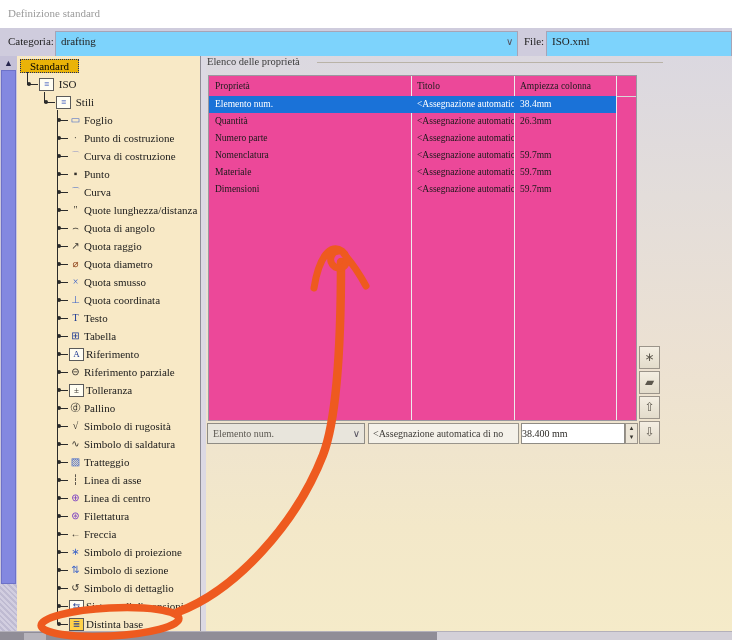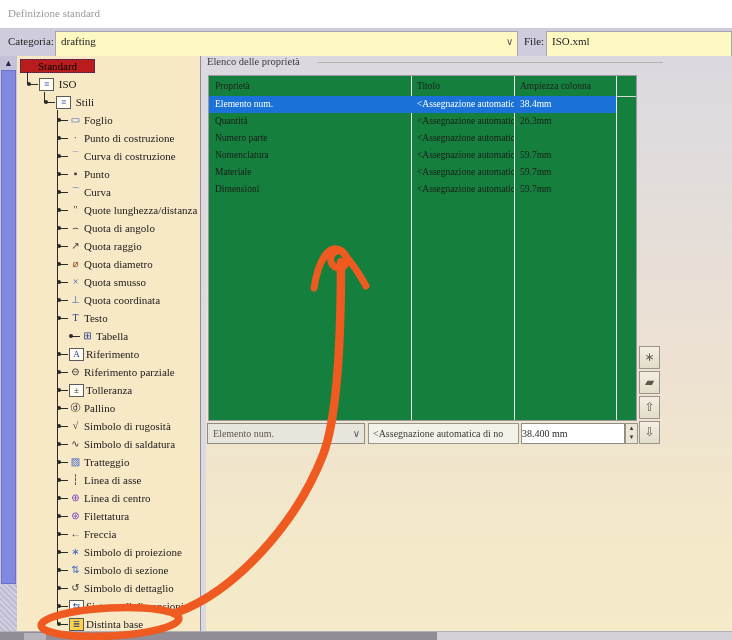--- a/index.html
+++ b/index.html
@@ -7,21 +7,21 @@
        font-family:Liberation Serif, serif;-webkit-font-smoothing:antialiased;}
   .abs{position:absolute;}
 
   
   #titlebar{left:0;top:0;width:732px;height:28px;background:#ffffff;}
   #title-text{left:8px;top:7px;font-size:11px;color:#9a9a9a;}
 
   
   #toolbar{left:0;top:28px;width:732px;height:28px;background:#cfccdd;border-bottom:1px solid #bab7c9;}
   .tb-label{top:7px;font-size:11px;color:#1c1c1c;}
-  .tb-field{top:3px;height:29px;background:#fef9c3;border:1px solid #a7a4b6;
+  .tb-field{top:3px;height:29px;background:#7dd3fc;border:1px solid #a7a4b6;
             font-size:11px;color:#222;line-height:19px;padding-left:5px;box-sizing:border-box;white-space:nowrap;overflow:hidden;}
   .chev{font-size:10px;color:#55525f;}
 
   
   #main-bg{left:0;top:56px;width:732px;height:584px;
      background:linear-gradient(180deg,#dbd8e0 0px,#e3ddda 140px,#ece1d2 300px,#f3e8c9 470px,#f5ebc9 584px);}
 
   
   #scrollbar{left:0;top:56px;width:17px;height:575px;background:#cbc7dd;}
   #scroll-up{left:0;top:0;width:17px;height:14px;background:#c5c1d8;color:#26264e;
@@ -33,28 +33,28 @@
   
   #tree{left:17px;top:56px;width:183px;height:575px;background:#f8e9c6;overflow:hidden;font-size:11px;}
   #divider{left:200px;top:56px;width:6px;height:575px;background:#dcd9e3;border-left:1px solid #908d97;box-sizing:border-box;}
   .trow{position:absolute;height:16px;line-height:16px;white-space:nowrap;color:#1a1a1a;}
   .trow .tlbl{margin-left:2px;text-align:right;}
   .connector::before{content:'';position:absolute;left:2px;top:8px;width:9px;height:1px;background:#2b2b2b;}
   .connector::after{content:'';position:absolute;left:0px;top:6px;width:4px;height:4px;border-radius:50%;background:#2b2b2b;}
   .ticon{display:inline-block;min-width:13px;text-align:center;font-size:10px;vertical-align:top;margin-left:12px;}
   .ticon.boxed{border:1px solid #5a5a5a;background:#fffdf2;height:11px;line-height:11px;margin-top:2px;font-size:9px;}
   .vline{position:absolute;width:1px;background:#2b2b2b;}
-  #std-label{background:#b91c1c;color:#000;padding:0 17px;border:1px dotted #1c2a66;}
+  #std-label{background:#eab308;color:#000;padding:0 9px;border:1px dotted #1c2a66;}
 
   
   #group-title{left:207px;top:56px;font-size:10.5px;color:#3c3c3c;}
   #group-line{left:317px;top:62px;width:346px;height:1px;background:#b9b3a7;}
 
   
-  #table{left:208px;top:75px;width:429px;height:346px;background:#15803d;border:1px solid #9a979f;box-sizing:border-box;font-size:9.5px;overflow:hidden;}
+  #table{left:208px;top:75px;width:429px;height:346px;background:#ec4899;border:1px solid #9a979f;box-sizing:border-box;font-size:9.5px;overflow:hidden;}
   #thead{position:absolute;left:0;top:0;width:100%;height:20px;border-bottom:1px solid #d8d8d8;color:#1c1c1c;}
   .hcell{position:absolute;top:0;height:20px;line-height:20px;padding-left:6px;box-sizing:border-box;overflow:hidden;white-space:nowrap;}
   .c0{left:0;width:202px;} .c1{left:202px;width:103px;} .c2{left:305px;width:130px;}
   .colsep{position:absolute;top:0;width:1px;height:344px;background:#ececec;}
   #tbody{position:absolute;left:0;top:20px;width:100%;}
   .prow{position:relative;height:17px;line-height:17px;color:#1a1a1a;}
   .prow .pcell{position:absolute;top:0;height:17px;padding-left:6px;box-sizing:border-box;overflow:hidden;white-space:nowrap;}
   .prow.sel{background:#1a72d8;color:#fff;width:407px;}
 
   
@@ -132,21 +132,21 @@
         <div class="trow connector" style="left: 40px; top: 92px;"><span class="ticon" style="color: rgb(138, 144, 200);">⌒</span><span class="tlbl">Curva di costruzione</span></div>
         <div class="trow connector" style="left: 40px; top: 110px;"><span class="ticon" style="color: rgb(51, 48, 43);">▪</span><span class="tlbl">Punto</span></div>
         <div class="trow connector" style="left: 40px; top: 128px;"><span class="ticon" style="color: rgb(59, 98, 200);">⌒</span><span class="tlbl">Curva</span></div>
         <div class="trow connector" style="left: 40px; top: 146px;"><span class="ticon" style="color: rgb(51, 48, 43);">''</span><span class="tlbl">Quote lunghezza/distanza</span></div>
         <div class="trow connector" style="left: 40px; top: 164px;"><span class="ticon" style="color: rgb(51, 48, 43);">⌢</span><span class="tlbl">Quota di angolo</span></div>
         <div class="trow connector" style="left: 40px; top: 182px;"><span class="ticon" style="color: rgb(51, 48, 43);">↗</span><span class="tlbl">Quota raggio</span></div>
         <div class="trow connector" style="left: 40px; top: 200px;"><span class="ticon" style="color: rgb(139, 58, 16);">⌀</span><span class="tlbl">Quota diametro</span></div>
         <div class="trow connector" style="left: 40px; top: 218px;"><span class="ticon" style="color: rgb(59, 98, 200);">×</span><span class="tlbl">Quota smusso</span></div>
         <div class="trow connector" style="left: 40px; top: 236px;"><span class="ticon" style="color: rgb(59, 98, 200);">⊥</span><span class="tlbl">Quota coordinata</span></div>
         <div class="trow connector" style="left: 40px; top: 254px;"><span class="ticon" style="color: rgb(31, 58, 147);">T</span><span class="tlbl">Testo</span></div>
-        <div class="trow connector" style="left: 52px; top: 272px;"><span class="ticon" style="color: rgb(31, 58, 147);">⊞</span><span class="tlbl">Tabella</span></div>
+        <div class="trow connector" style="left: 40px; top: 272px;"><span class="ticon" style="color: rgb(31, 58, 147);">⊞</span><span class="tlbl">Tabella</span></div>
         <div class="trow connector" style="left: 40px; top: 290px;"><span class="ticon boxed" style="color: rgb(31, 58, 147);">A</span><span class="tlbl">Riferimento</span></div>
         <div class="trow connector" style="left: 40px; top: 308px;"><span class="ticon" style="color: rgb(51, 48, 43);">⊖</span><span class="tlbl">Riferimento parziale</span></div>
         <div class="trow connector" style="left: 40px; top: 326px;"><span class="ticon boxed" style="color: rgb(51, 48, 43);">±</span><span class="tlbl">Tolleranza</span></div>
         <div class="trow connector" style="left: 40px; top: 344px;"><span class="ticon" style="color: rgb(51, 48, 43);">ⓓ</span><span class="tlbl">Pallino</span></div>
         <div class="trow connector" style="left: 40px; top: 362px;"><span class="ticon" style="color: rgb(51, 48, 43);">√</span><span class="tlbl">Simbolo di rugosità</span></div>
         <div class="trow connector" style="left: 40px; top: 380px;"><span class="ticon" style="color: rgb(51, 48, 43);">∿</span><span class="tlbl">Simbolo di saldatura</span></div>
         <div class="trow connector" style="left: 40px; top: 398px;"><span class="ticon" style="color: rgb(59, 98, 200);">▨</span><span class="tlbl">Tratteggio</span></div>
         <div class="trow connector" style="left: 40px; top: 416px;"><span class="ticon" style="color: rgb(51, 48, 43);">┆</span><span class="tlbl">Linea di asse</span></div>
         <div class="trow connector" style="left: 40px; top: 434px;"><span class="ticon" style="color: rgb(122, 63, 193);">⊕</span><span class="tlbl">Linea di centro</span></div>
         <div class="trow connector" style="left: 40px; top: 452px;"><span class="ticon" style="color: rgb(122, 63, 193);">⊛</span><span class="tlbl">Filettatura</span></div>

